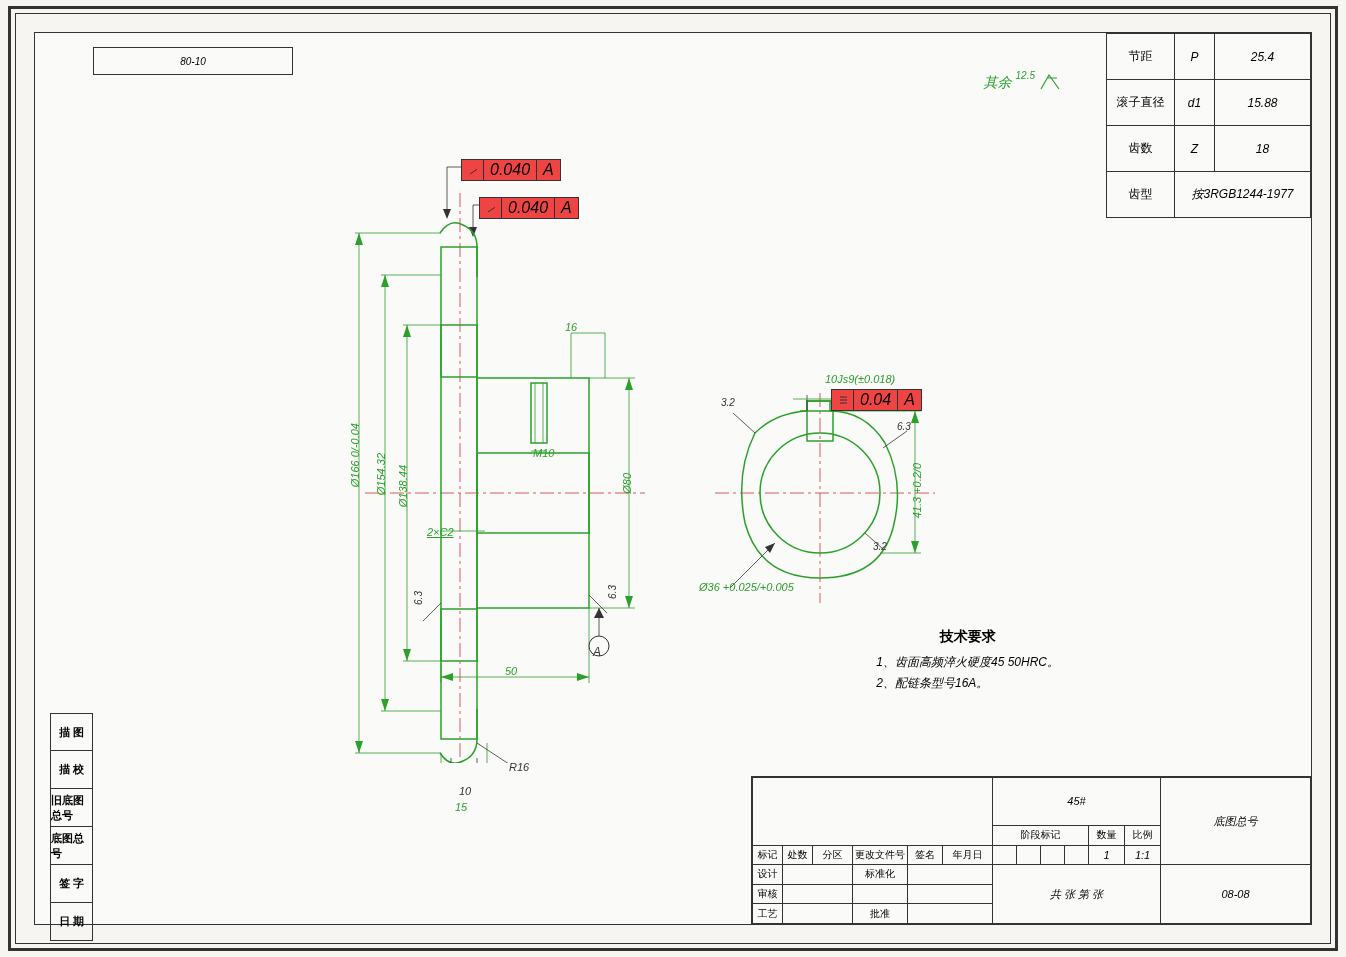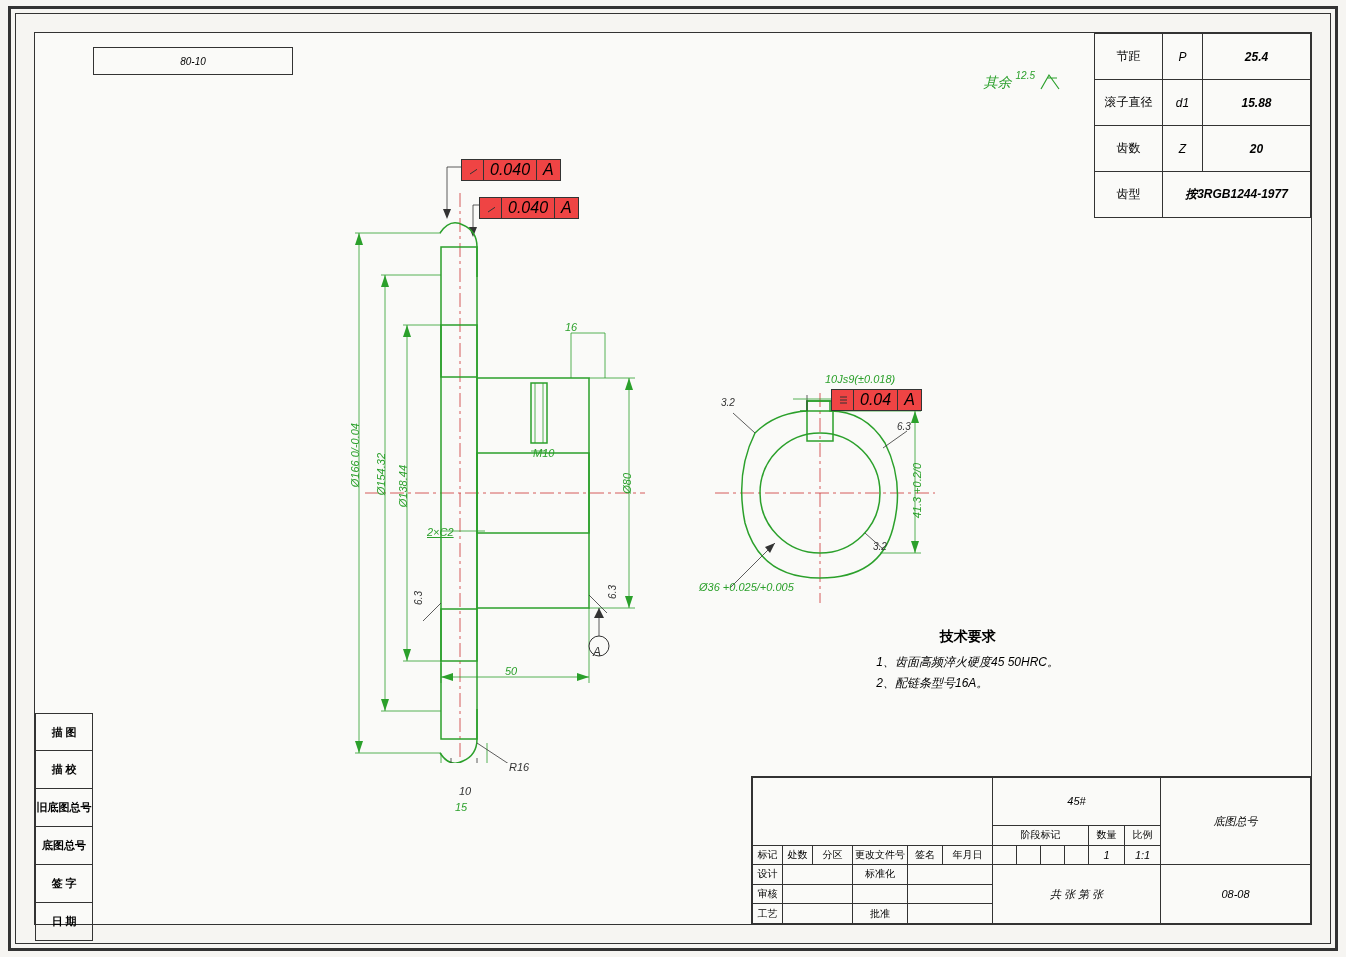--- a/index.html
+++ b/index.html
@@ -38,40 +38,40 @@
     line-height: 28px;
     font-style: italic;
   }
 
   
   .left-boxes { position: absolute; left: 0; top: 680px; width: 58px; }
   .left-boxes div {
     border: 1px solid #333; border-top: none;
     height: 38px; font-size: 11px;
     display: flex; align-items: center; justify-content: center;
-    font-family: "SimSun"; font-weight: bold;
+    font-family: "SimSun"; font-weight: bold; margin-left: 15px;
   }
   .left-boxes div:first-child { border-top: 1px solid #333; }
 
   
   .param-table {
     position: absolute; right: 0; top: 0;
     border-collapse: collapse;
     font-size: 12px;
   }
   .param-table td {
     border: 1px solid #333;
     padding: 14px 6px;
     text-align: center;
     font-style: italic;
     height: 18px;
   }
   .param-table .c1 { width: 68px; font-style: normal; }
   .param-table .c2 { width: 40px; }
-  .param-table .c3 { width: 108px; font-weight: bold; }
+  .param-table .c3 { width: 96px; }
 
   
   .qy-note { position: absolute; right: 250px; top: 40px; color: #2ba02b; font-size: 14px; font-style: italic; display: flex; align-items: center; gap: 4px;}
 
   
   .fcf { position: absolute; display: flex; border: 1px solid #333; font-size: 16px; font-style: italic; background: #ef4444;}
   .fcf span { border-right: 1px solid #333; padding: 1px 6px; display: flex; align-items: center; justify-content: center; }
   .fcf span:last-child { border-right: none; }
   .fcf .sym { width: 22px; }
 
@@ -136,21 +136,21 @@
             <td class="c3">25.4</td>
             </tr>
         <tr>
               <td class="c1">滚子直径</td>
             <td class="c2">d1</td>
             <td class="c3">15.88</td>
             </tr>
         <tr>
               <td class="c1">齿数</td>
             <td class="c2">Z</td>
-            <td class="c3">20</td>
+            <td class="c3">18</td>
             </tr>
         <tr>
               <td class="c1">齿型</td>
             <td class="c3" colspan="2">按3RGB1244-1977</td>
             </tr>
       </tbody>
         </table>
 
       <div class="qy-note">
         <span>其余</span>

